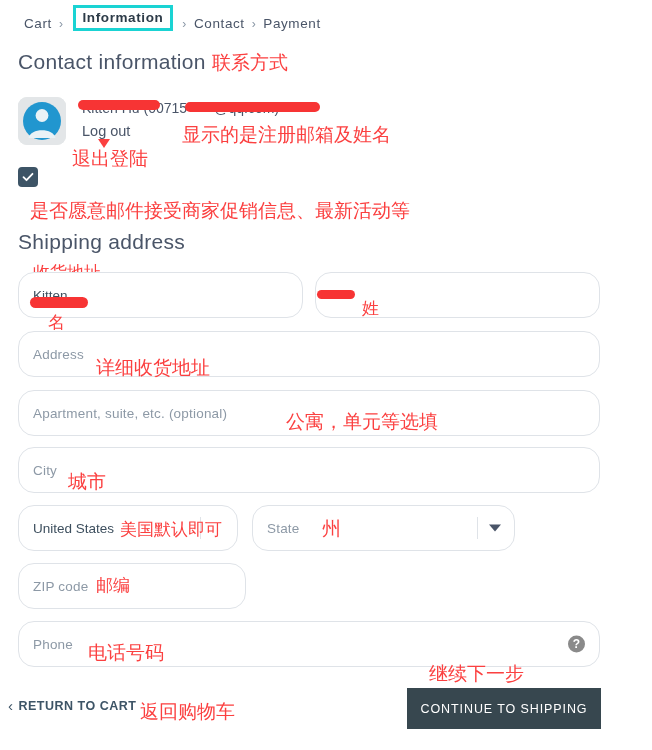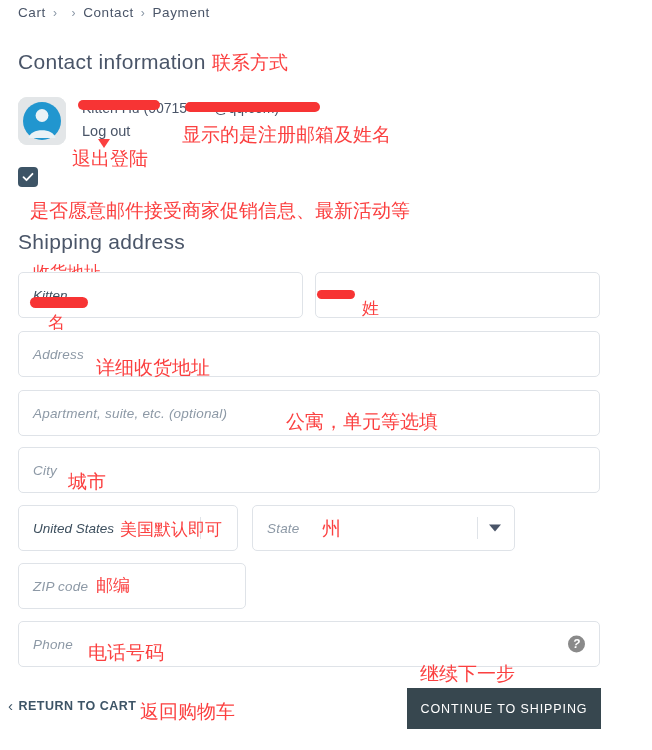--- a/index.html
+++ b/index.html
@@ -12,21 +12,21 @@
     height: 750px;
     position: relative;
     overflow: hidden;
     font-family: "Liberation Sans", sans-serif;
     color: #33475b;
   }
 
   
   .breadcrumb {
     position: absolute;
-    left: 18px;
+    left: 24px;
     top: 5px;
     display: flex;
     align-items: flex-end;
     font-size: 13.5px;
     color: #4a5568;
     letter-spacing: .6px;
   }
   .crumb { white-space: nowrap; }
   .crumb-sep {
     margin: 0 7px;
@@ -110,24 +110,23 @@
     color: #5b6b7c;
     letter-spacing: .25px;
     white-space: nowrap;
   }
 
   
   .field {
     position: absolute;
     box-sizing: border-box;
     border: 1px solid #dfe3e8;
-    border-radius: 5px;
+    border-radius: 16px;
     background: #fff;
     height: 46px;
-    font-style: italic;
   }
   .field-label {
     position: absolute;
     left: 14px;
     top: 50%;
     transform: translateY(-50%);
     font-size: 13.5px;
     color: #8d99a6;
     letter-spacing: .2px;
     white-space: nowrap;
@@ -254,20 +253,21 @@
     border-top: 9px solid #fb4040;
     pointer-events: none;
   }
 </style>
 </head>
 <body>
 
 <div class="breadcrumb">
   <span class="crumb">Cart</span>
   <span class="crumb-sep">›</span>
+  <span class="crumb-current">Information</span>
   <span class="crumb-sep">›</span>
   <span class="crumb">Contact</span>
   <span class="crumb-sep">›</span>
   <span class="crumb">Payment</span>
 </div>
 
 <div class="section-title" id="contact-title">Contact information</div>
 <div class="anno" style="left:212px; top:50px;">联系方式</div>
 
 <div class="avatar">
@@ -344,21 +344,21 @@
   <span class="field-label">ZIP code</span>
 </div>
 <div class="anno anno-sm" style="left:96px; top:574px;">邮编</div>
 
 <div class="field" id="field-phone">
   <span class="field-label">Phone</span>
   <span class="help-icon">?</span>
 </div>
 <div class="anno" style="left:88px; top:640px;">电话号码</div>
 
-<div class="anno" style="left:420px; top:661px;text-align:right;">继续下一步</div>
+<div class="anno" style="left:429px; top:661px;text-align:right;">继续下一步</div>
 
 <div class="return-link">
   <span class="return-chevron">‹</span>
   <span>RETURN TO CART</span>
 </div>
 <div class="anno" style="left:140px; top:699px;">返回购物车</div>
 
 <button class="continue-btn">CONTINUE TO SHIPPING</button>
 
 </body></html>

